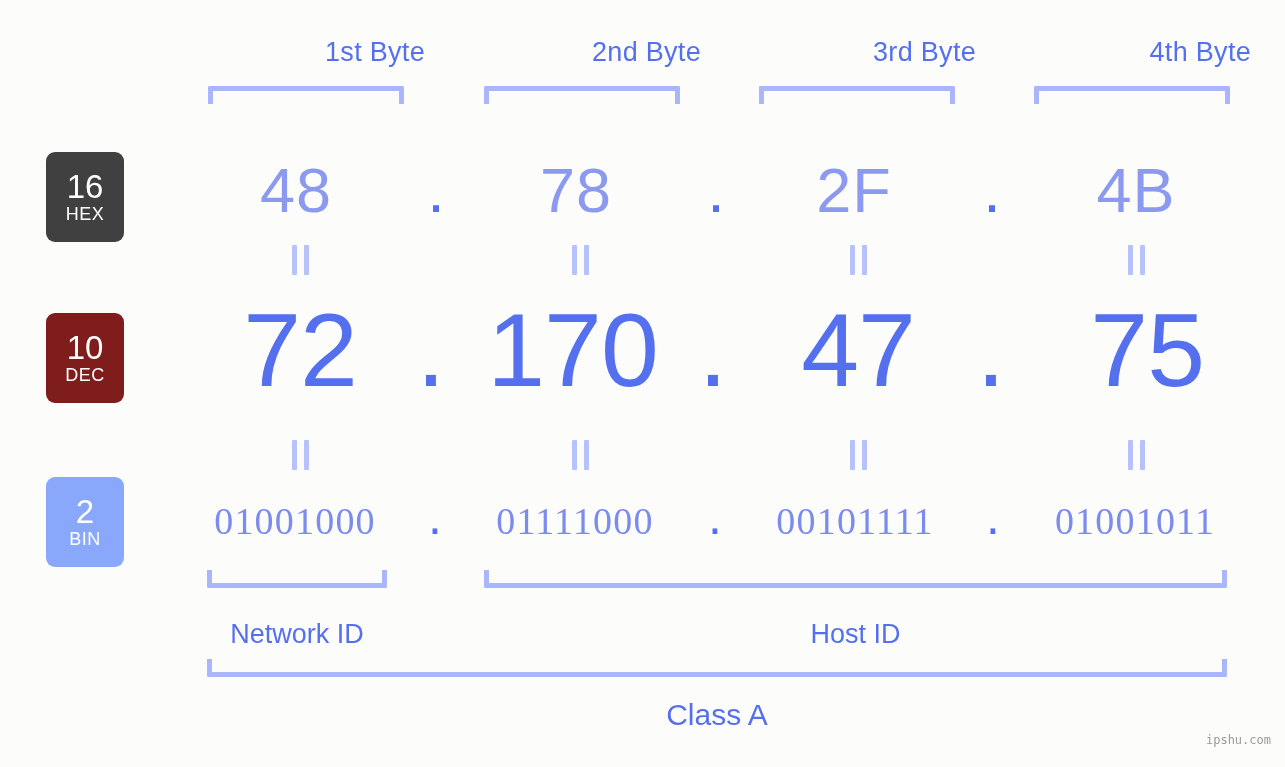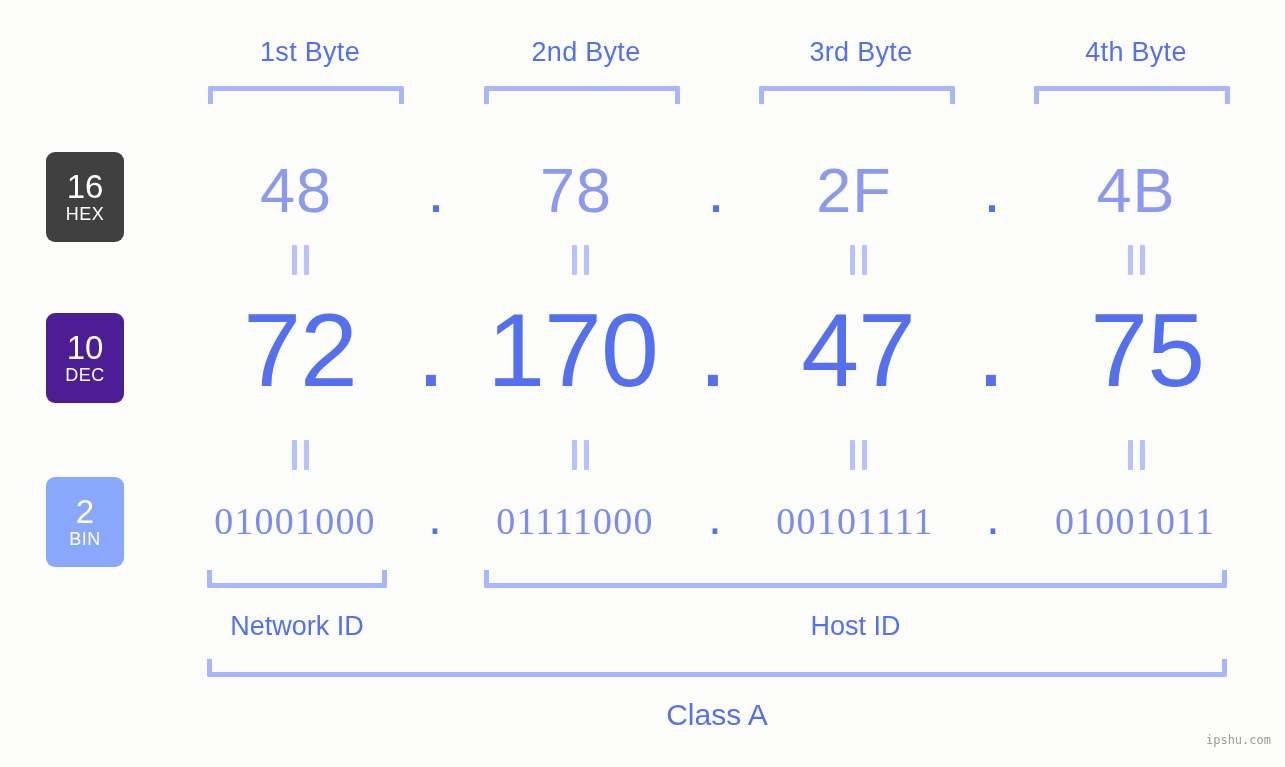--- a/index.html
+++ b/index.html
@@ -20,21 +20,21 @@
     width: 1285px;
     height: 767px;
   }
 
   
   .byte-label {
     position: absolute;
     top: 32px;
     height: 40px;
     line-height: 40px;
-    text-align: center;
+    text-align: right;
     font-size: 27px;
     color: #5570ee;
     font-family: "Liberation Sans", sans-serif;
     letter-spacing: 0.3px;
     white-space: nowrap;
   }
 
   
   .top-bracket {
     position: absolute;
@@ -79,21 +79,21 @@
     font-weight: 400;
     letter-spacing: 0px;
   }
   .badge .name {
     font-size: 18px;
     line-height: 21px;
     font-weight: 400;
     letter-spacing: 0.5px;
   }
   #badge-hex { top: 152px; height: 90px; background: #404040; }
-  #badge-dec { top: 313px; height: 90px; background: #4c1d95; }
+  #badge-dec { top: 313px; height: 90px; background: #7f1d1d; }
   #badge-bin { top: 477px; height: 90px; background: #8aa8fb; }
 
   
   .val {
     position: absolute;
     text-align: center;
     white-space: nowrap;
     font-family: "Liberation Sans Narrow", "Liberation Sans", sans-serif;
   }
 
@@ -177,20 +177,21 @@
   
   .region-label {
     position: absolute;
     height: 36px;
     line-height: 36px;
     text-align: center;
     font-size: 27px;
     color: #5570ee;
     white-space: nowrap;
     font-family: "Liberation Sans", sans-serif;
+    margin-top: 8px;
   }
 
   .class-label {
     position: absolute;
     height: 42px;
     line-height: 42px;
     text-align: center;
     font-size: 30px;
     color: #5570ee;
     white-space: nowrap;

